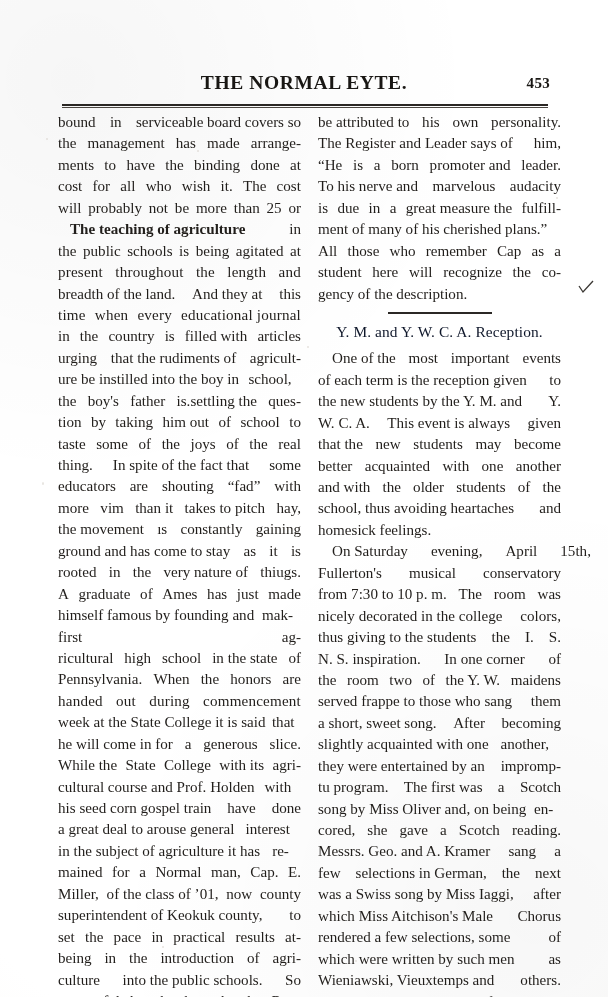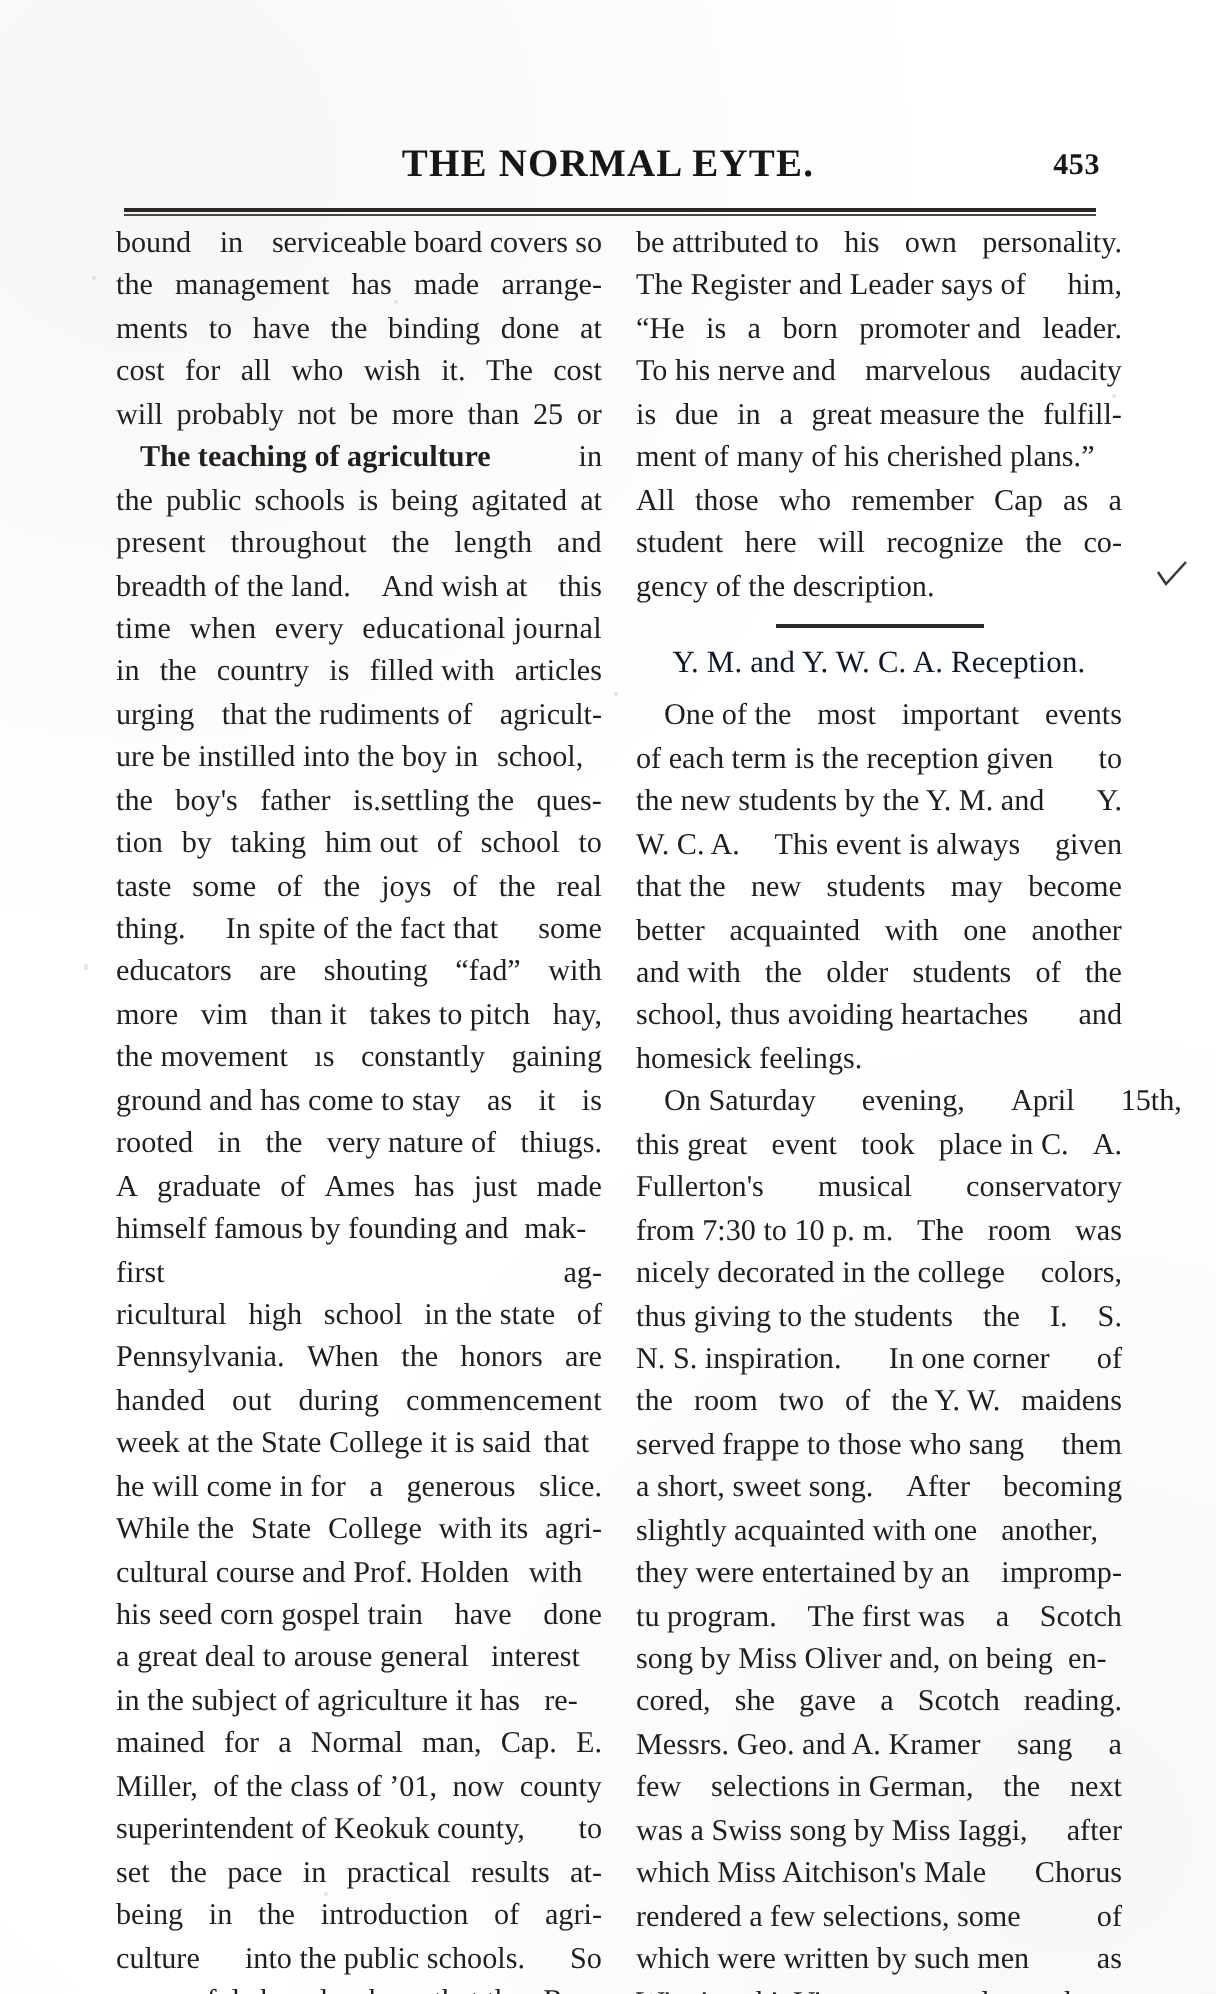--- a/index.html
+++ b/index.html
@@ -249,21 +249,21 @@
         </div>
       <div class="j loose">
           <span>present</span>
           <span>throughout</span>
           <span>the</span>
           <span>length</span>
           <span>and</span>
         </div>
       <div class="j">
           <span>breadth of the land.</span>
-          <span>And wish at</span>
+          <span>And they at</span>
           <span>this</span>
         </div>
       <div class="j loose">
           <span>time</span>
           <span>when</span>
           <span>every</span>
           <span>educational journal</span>
         </div>
       <div class="j">
           <span>in</span>
@@ -591,27 +591,20 @@
             <span>homesick feelings.</span>
           </div>
       </div>
 
       <div>
         <div class="j" style="padding-left:14px;gap:23px;">
             <span>On Saturday</span>
             <span>evening,</span>
             <span>April</span>
             <span>15th,</span>
-          </div>
-        <div class="j">
-            <span>this great</span>
-            <span>event</span>
-            <span>took</span>
-            <span>place in C.</span>
-            <span>A.</span>
           </div>
         <div class="j">
             <span>Fullerton's</span>
             <span>musical</span>
             <span>conservatory</span>
           </div>
         <div class="j">
             <span>from 7:30 to 10 p. m.</span>
             <span>The</span>
             <span>room</span>

